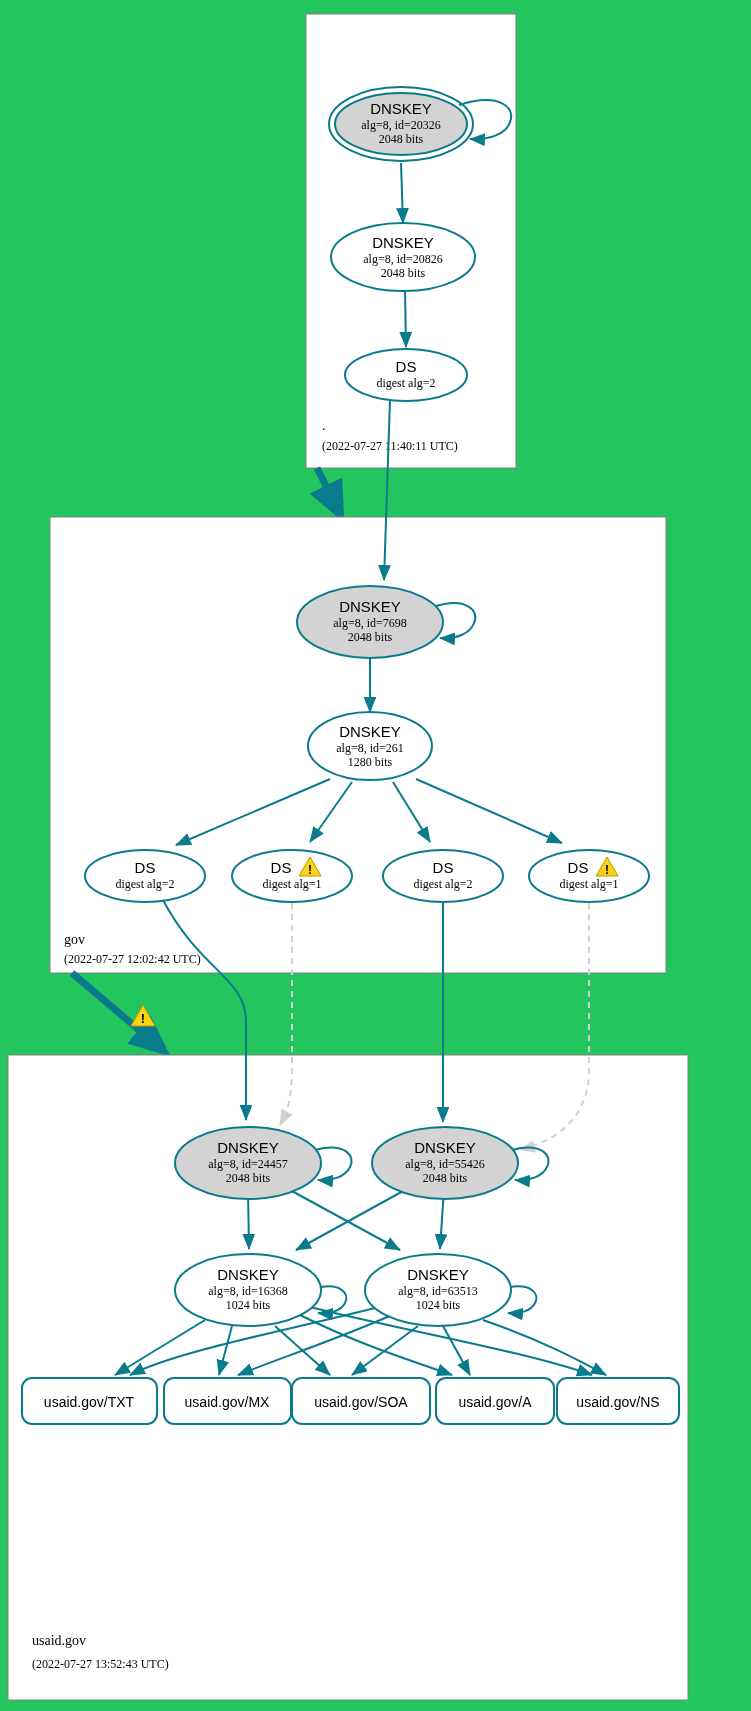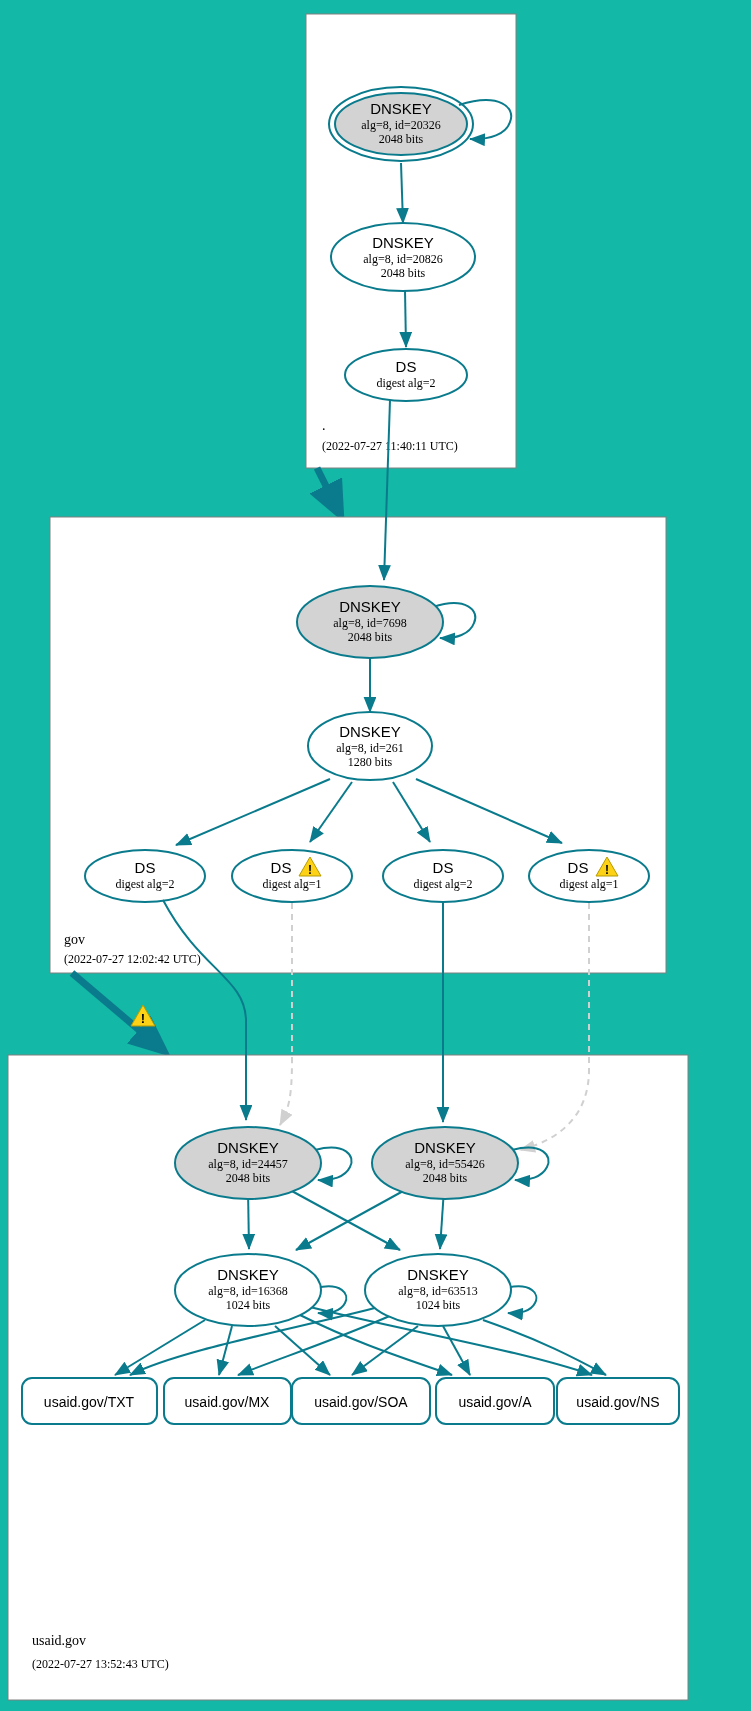--- a/index.html
+++ b/index.html
@@ -8,21 +8,21 @@
     background: #ffffff;
   }
   body {
     font-family: "Liberation Serif", "DejaVu Serif", serif;
   }
   #canvas-wrap {
     position: relative;
     width: 751px;
     height: 1711px;
     overflow: hidden;
-    background: #14b8a6;
+    background: #22c55e;
   }
   svg#diagram {
     display: block;
     width: 751px;
     height: 1711px;
   }
   .zone-box {
     fill: #ffffff;
     stroke: #808080;
     stroke-width: 1;

